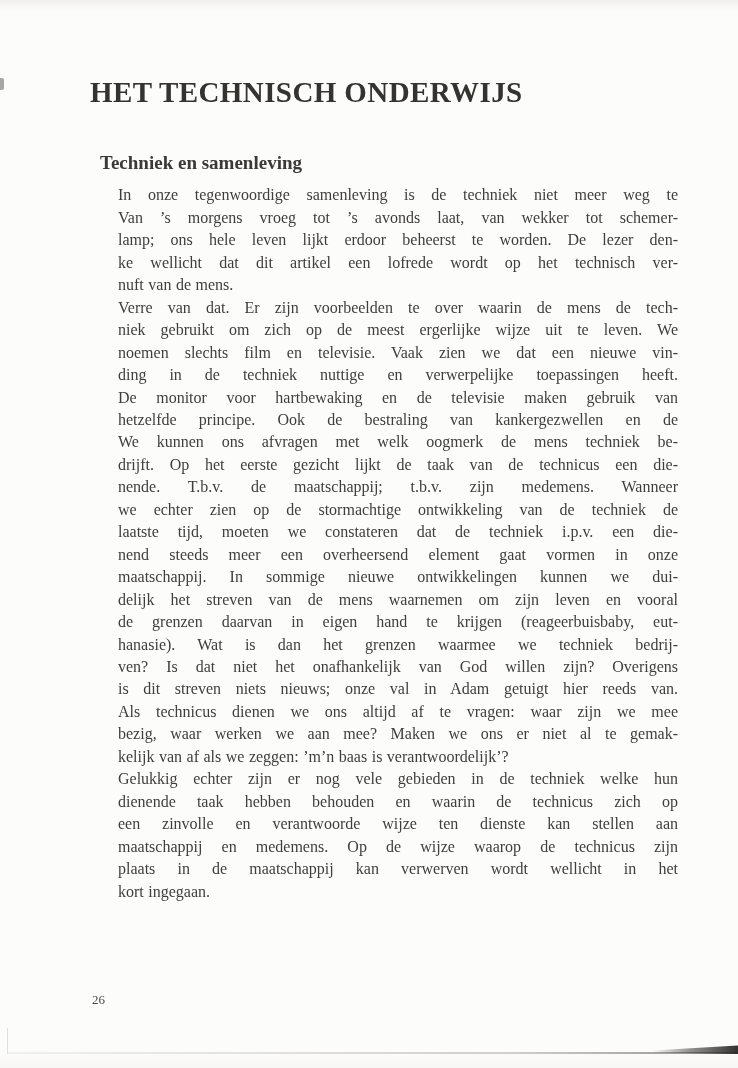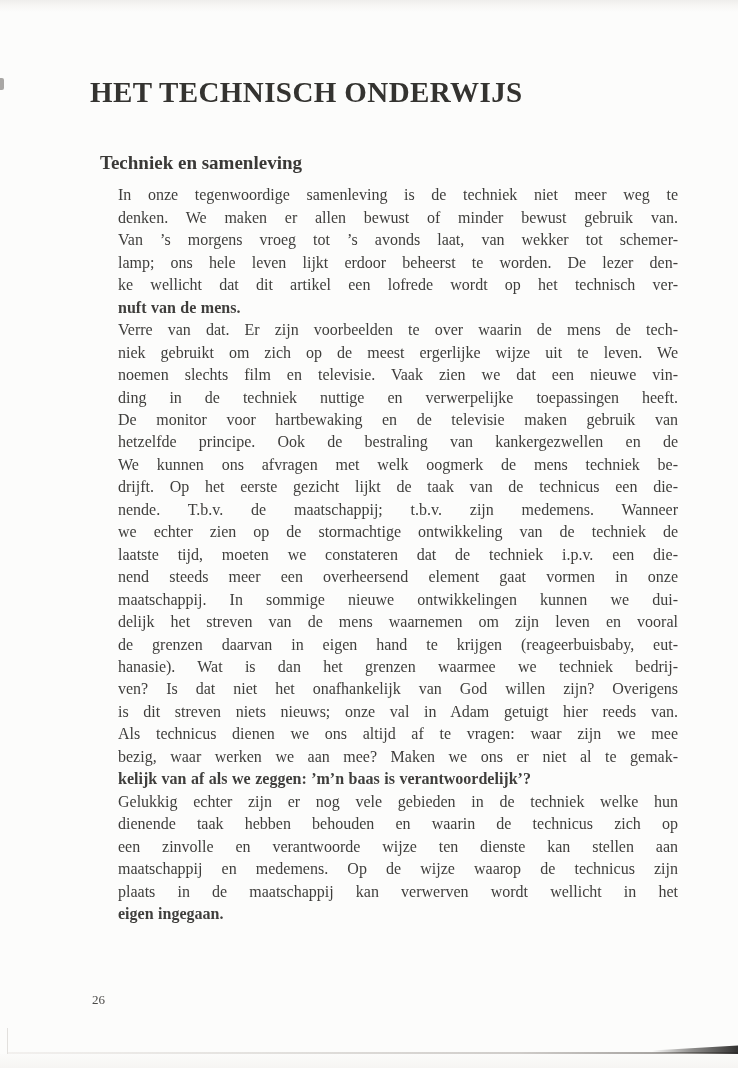--- a/index.html
+++ b/index.html
@@ -88,21 +88,20 @@
   .line {
     font-size: 16px;
     line-height: 22.45px;
     text-align: justify;
     text-align-last: justify;
     word-spacing: 0.5px;
     margin-left: 28px;
   }
   .line.para-end {
     text-align-last: left;
-    font-weight: bold;
   }
   .page-number {
     position: absolute;
     left: 92px;
     top: 989px;
     font-size: 13px;
     line-height: 22px;
     color: #4a4947;
   }
 </style>
@@ -117,21 +116,20 @@
   <div class="edge-bottom-line"></div>
   <div class="edge-bottom-wedge"></div>
   <div class="edge-bottom-fade"></div>
 
   <h1 class="title">HET TECHNISCH ONDERWIJS</h1>
 
   <main class="column">
     <h2 class="subheading">Techniek en samenleving</h2>
     <div id="paragraphs">
         <div class="line">In onze tegenwoordige samenleving is de techniek niet meer weg te</div>
-        <div class="line">denken. We maken er allen bewust of minder bewust gebruik van.</div>
         <div class="line">Van ’s morgens vroeg tot ’s avonds laat, van wekker tot schemer-</div>
         <div class="line">lamp; ons hele leven lijkt erdoor beheerst te worden. De lezer den-</div>
         <div class="line">ke wellicht dat dit artikel een lofrede wordt op het technisch ver-</div>
         <div class="line para-end">nuft van de mens.</div>
         <div class="line">Verre van dat. Er zijn voorbeelden te over waarin de mens de tech-</div>
         <div class="line">niek gebruikt om zich op de meest ergerlijke wijze uit te leven. We</div>
         <div class="line">noemen slechts film en televisie. Vaak zien we dat een nieuwe vin-</div>
         <div class="line">ding in de techniek nuttige en verwerpelijke toepassingen heeft.</div>
         <div class="line">De monitor voor hartbewaking en de televisie maken gebruik van</div>
         <div class="line">hetzelfde principe. Ook de bestraling van kankergezwellen en de</div>
@@ -148,19 +146,19 @@
         <div class="line">ven? Is dat niet het onafhankelijk van God willen zijn? Overigens</div>
         <div class="line">is dit streven niets nieuws; onze val in Adam getuigt hier reeds van.</div>
         <div class="line">Als technicus dienen we ons altijd af te vragen: waar zijn we mee</div>
         <div class="line">bezig, waar werken we aan mee? Maken we ons er niet al te gemak-</div>
         <div class="line para-end">kelijk van af als we zeggen: ’m’n baas is verantwoordelijk’?</div>
         <div class="line">Gelukkig echter zijn er nog vele gebieden in de techniek welke hun</div>
         <div class="line">dienende taak hebben behouden en waarin de technicus zich op</div>
         <div class="line">een zinvolle en verantwoorde wijze ten dienste kan stellen aan</div>
         <div class="line">maatschappij en medemens. Op de wijze waarop de technicus zijn</div>
         <div class="line">plaats in de maatschappij kan verwerven wordt wellicht in het</div>
-        <div class="line para-end">eigen ingegaan.</div>
+        <div class="line para-end">kort ingegaan.</div>
       </div>
   </main>
 
   <div class="page-number">26</div>
 
 </div>
 
 </body></html>

